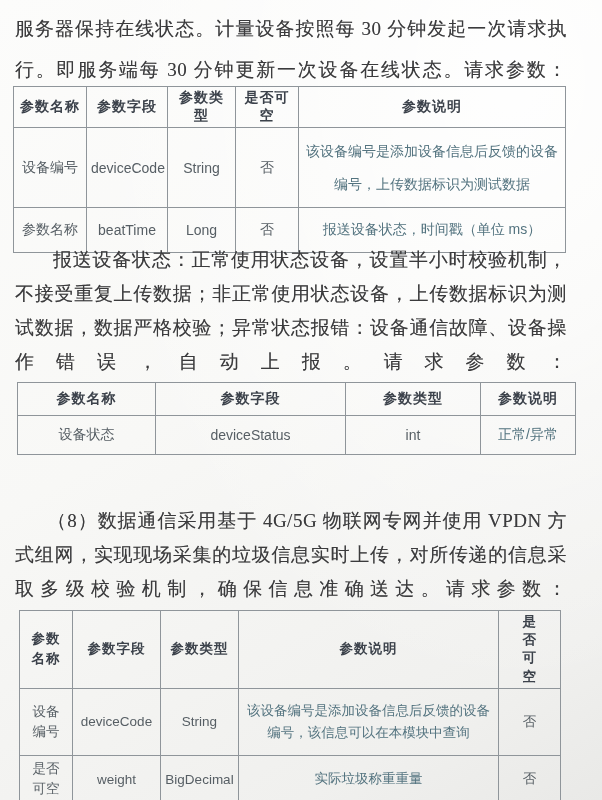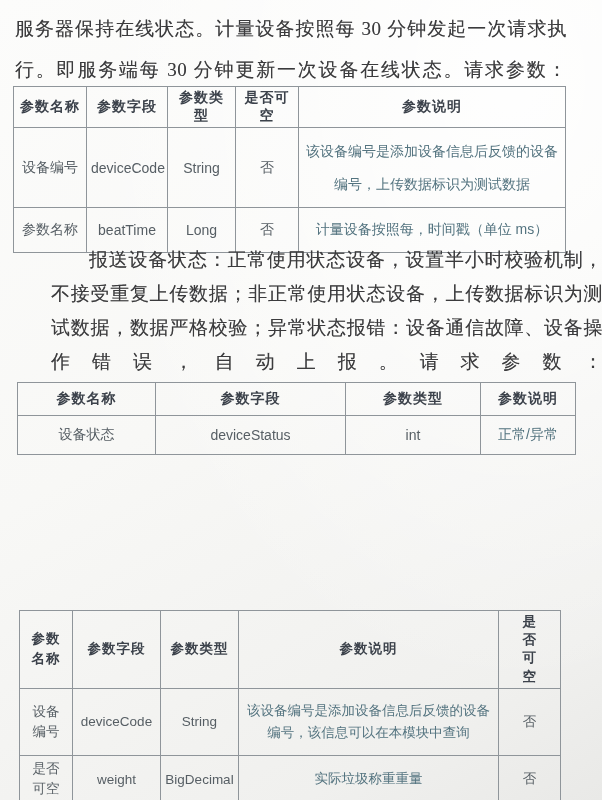--- a/index.html
+++ b/index.html
@@ -18,21 +18,21 @@
   
   .para{
     position:absolute;left:15px;width:552px;
     font-family:"Liberation Serif","DejaVu Serif",serif;
     color:#3b3b3d;font-size:19px;text-align:justify;
     letter-spacing:.5px;
     text-shadow:0 0 .6px rgba(60,60,60,.45);
   }
   .para::after{content:"";display:inline-block;width:100%;}
   #p1{top:8px;line-height:41px;}
-  #p2{top:243px;line-height:34px;text-indent:2em;margin-left:36px;}
+  #p2{top:243px;line-height:34px;text-indent:2em;}
   #p3{top:504px;line-height:34px;text-indent:1.7em;}
   
   table{
     position:absolute;border-collapse:collapse;table-layout:fixed;
     background:transparent;
   }
   td,th{
     border:1px solid #8f959a;
     font-size:14px;text-align:center;vertical-align:middle;
     padding:2px 4px;overflow:hidden;
@@ -95,21 +95,21 @@
       <td>deviceCode</td>
       <td>String</td>
       <td>否</td>
       <td class="c-desc lh-wide">该设备编号是添加设备信息后反馈的设备 编号，上传数据标识为测试数据</td>
     </tr>
     <tr style="height:45px;">
       <td>参数名称</td>
       <td>beatTime</td>
       <td>Long</td>
       <td>否</td>
-      <td class="c-desc">计量设备按照每，时间戳（单位 ms）</td>
+      <td class="c-desc">报送设备状态，时间戳（单位 ms）</td>
     </tr>
   </tbody>
     </table>
 
   <div id="p2" class="para">报送设备状态：正常使用状态设备，设置半小时校验机制，不接受重复上传数据；非正常使用状态设备，上传数据标识为测试数据，数据严格校验；异常状态报错：设备通信故障、设备操作错误，自动上报。请求参数：</div>
 
   <table id="t2">
     <colgroup>
         <col>
         <col>
@@ -125,20 +125,21 @@
     </tr>
     <tr style="height:39px;">
       <td>设备状态</td>
       <td>deviceStatus</td>
       <td>int</td>
       <td class="c-desc">正常/异常</td>
     </tr>
   </tbody>
     </table>
 
+  <div id="p3" class="para">（8）数据通信采用基于 4G/5G 物联网专网并使用 VPDN 方式组网，实现现场采集的垃圾信息实时上传，对所传递的信息采取多级校验机制，确保信息准确送达。请求参数：</div>
 
   <table id="t3">
     <colgroup>
         <col>
         <col>
         <col>
         <col>
         <col>
       </colgroup>
     <tbody>

